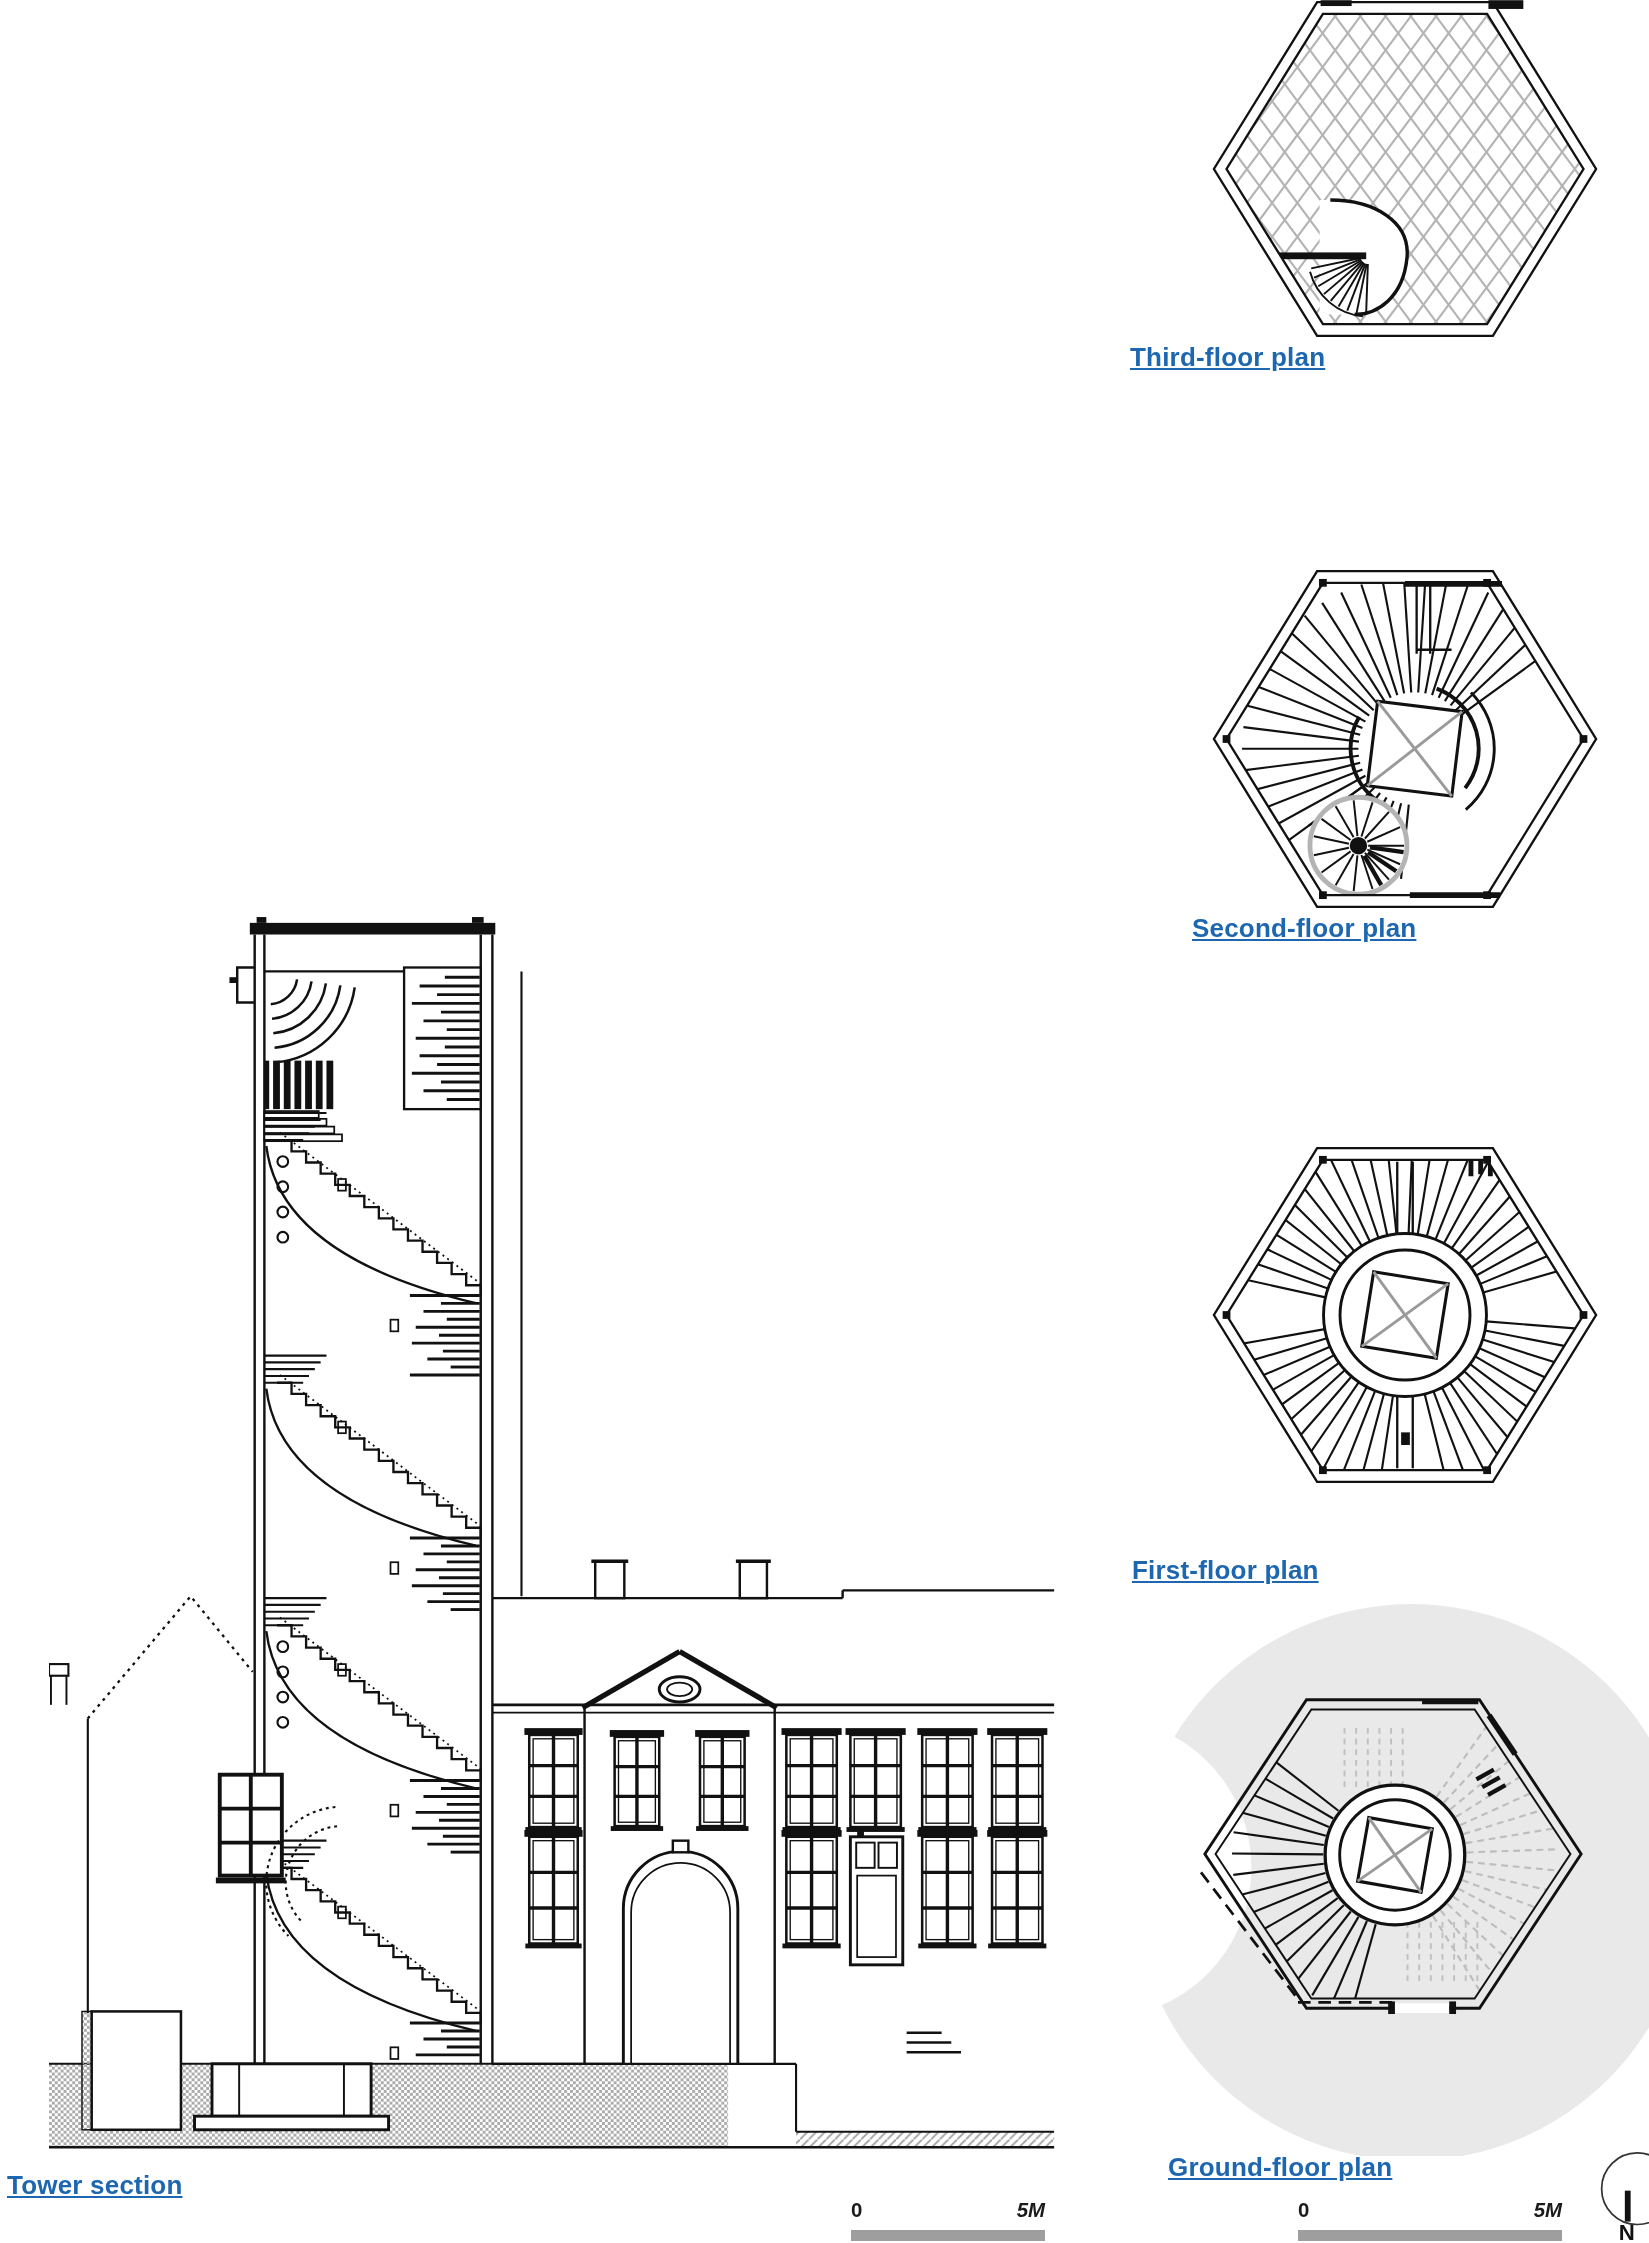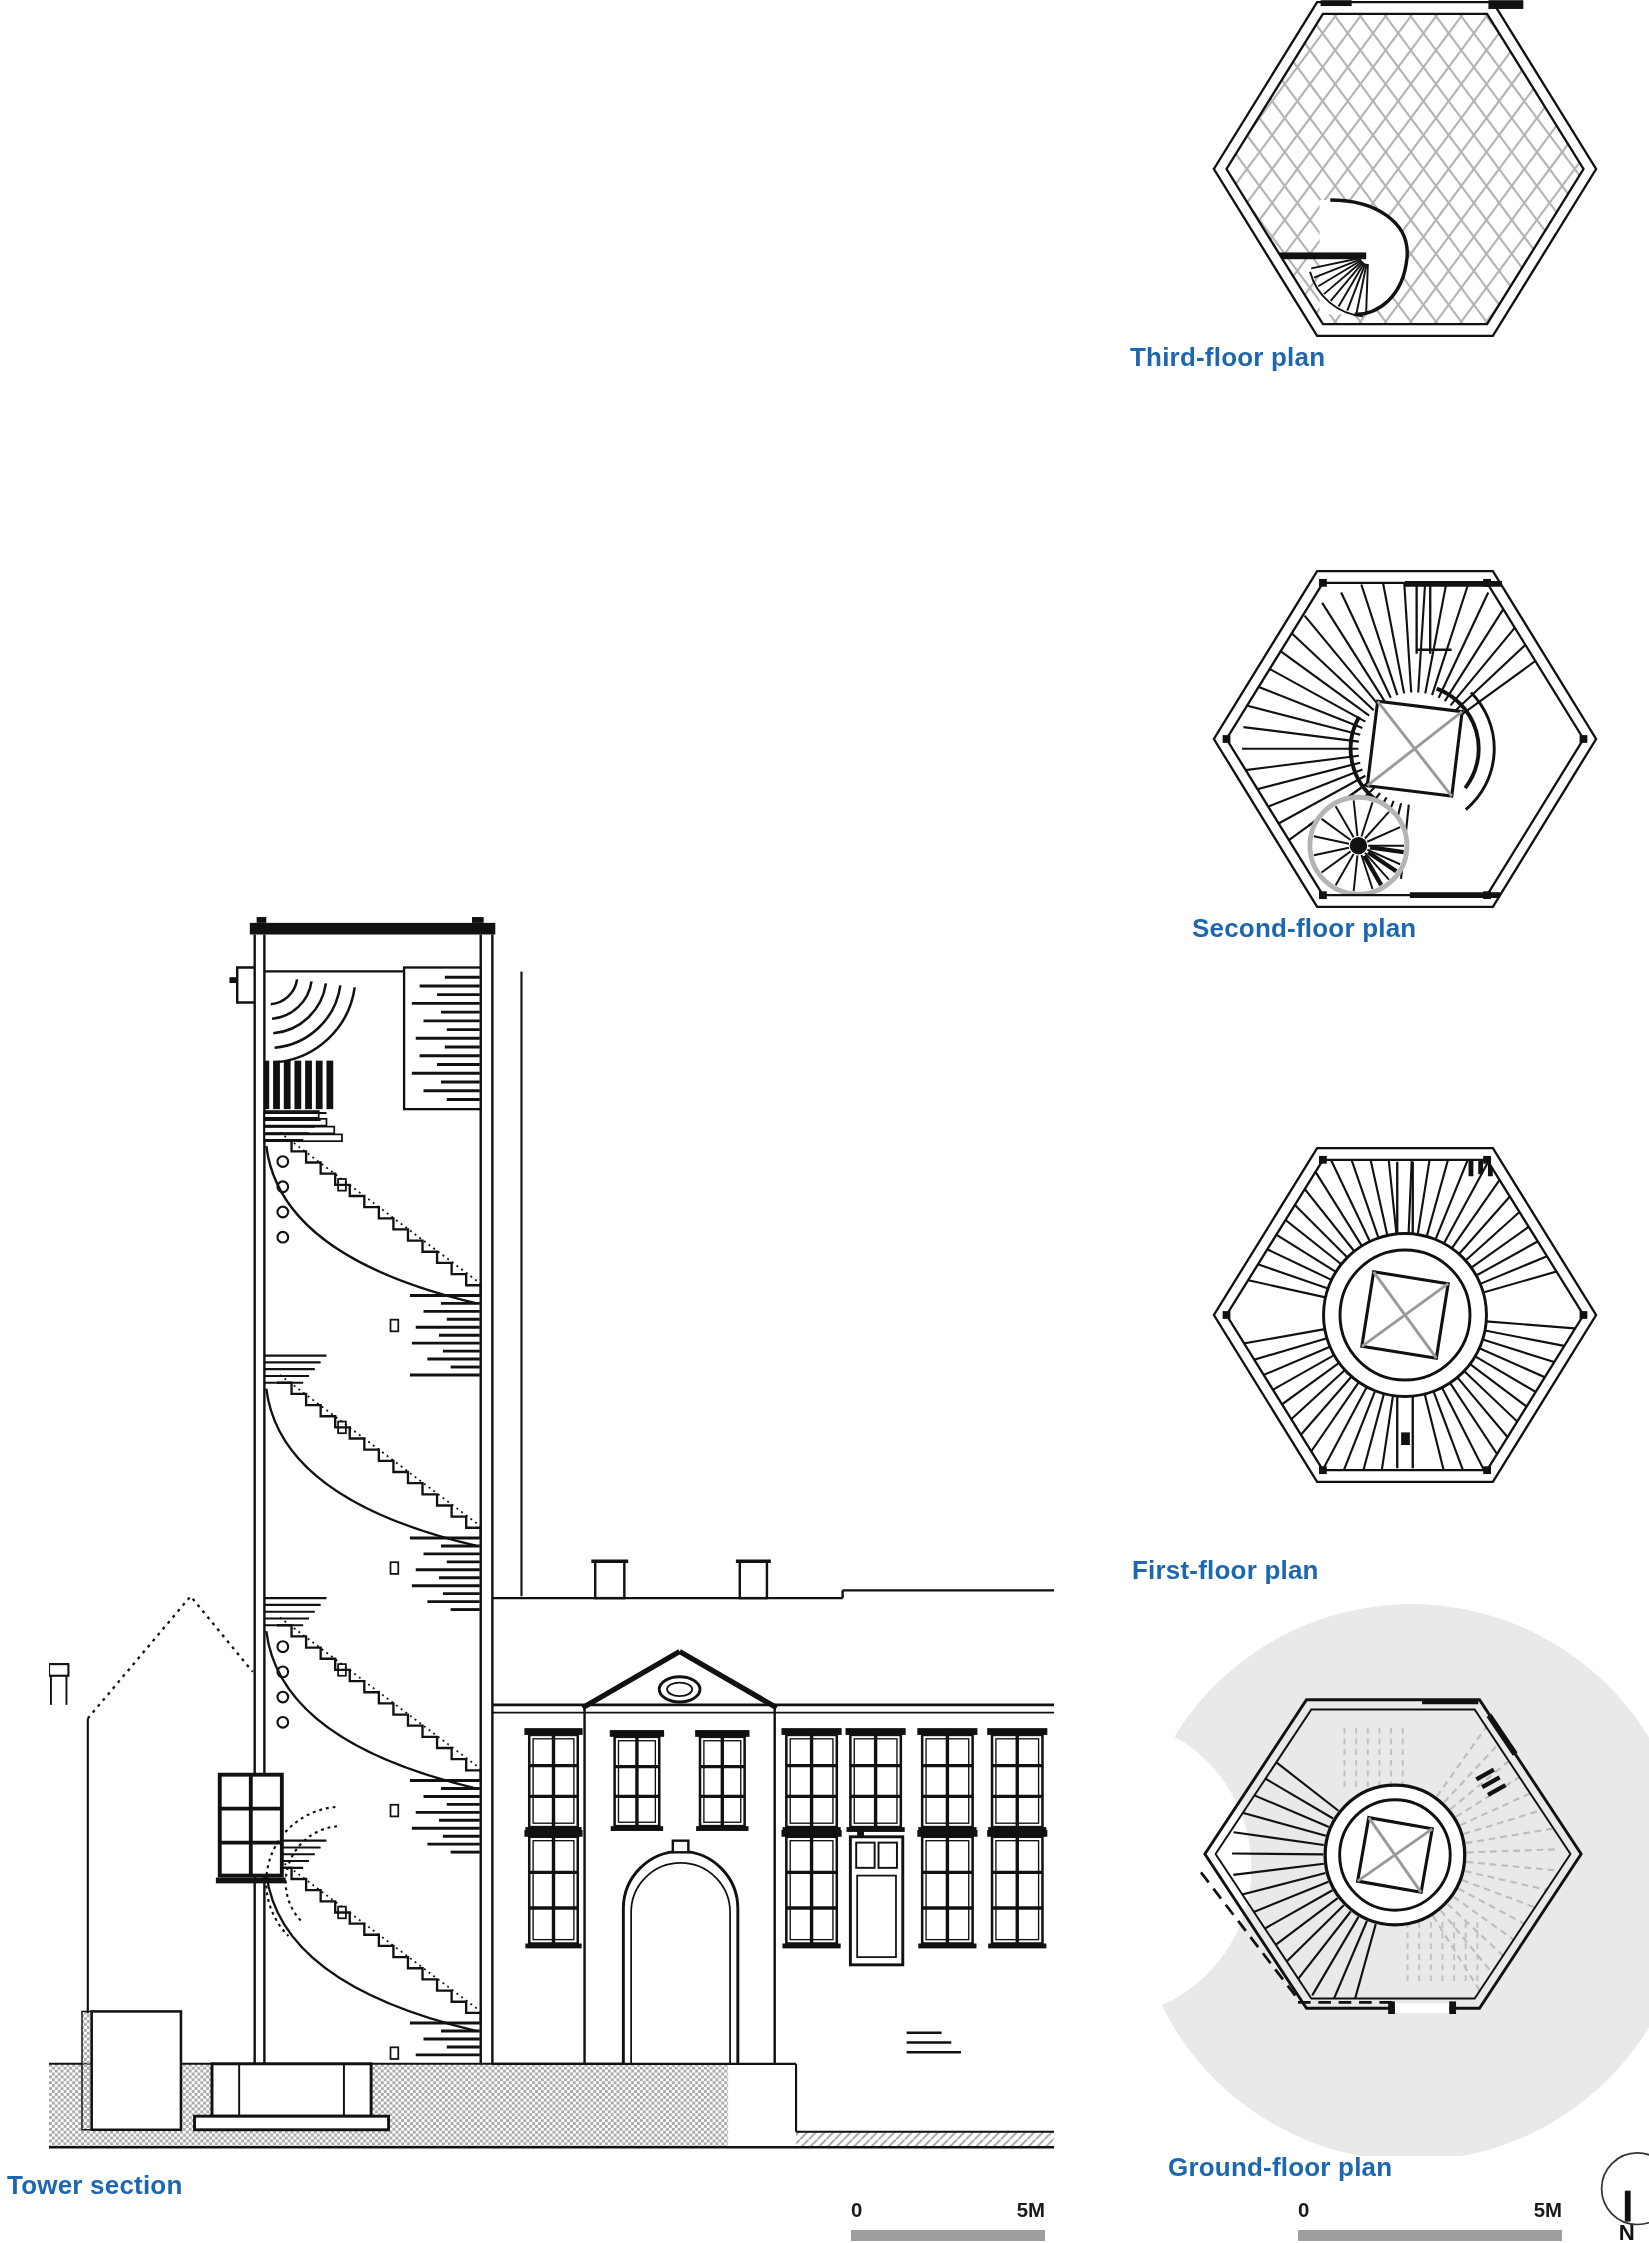--- a/index.html
+++ b/index.html
@@ -1,23 +1,23 @@
 <!DOCTYPE html>
 <html><head>
 <meta charset="utf-8">
 <style>
   html,body{margin:0;padding:0;background:#fff;}
   .sheet{position:relative;width:1650px;height:2244px;overflow:hidden;background:#ffffff;
          font-family:"Liberation Sans",sans-serif;}
   .fig{position:absolute;}
-  .plan-label{position:absolute;font-weight:bold;font-size:26px;letter-spacing:0.2px;color:#1d66b0;white-space:nowrap;}
+  .plan-label{position:absolute;font-weight:bold;font-size:26px;letter-spacing:0.2px;color:#1d66b0;white-space:nowrap;text-decoration:underline;}
   .scalebar{position:absolute;}
   .scalebar .nums{position:relative;height:25px;font-weight:bold;font-size:20.4px;color:#1a1a1a;}
   .scalebar .zero{position:absolute;left:0;top:0;}
-  .scalebar .five{position:absolute;right:0;top:0;}
+  .scalebar .five{position:absolute;right:0;top:0;font-style:italic;}
   .scalebar .bar{margin-top:5.8px;height:11.6px;background:#9e9e9e;}
   .north{position:absolute;left:1591px;top:2148px;width:58px;height:95px;}
   svg{display:block;}
 </style>
 </head>
 <body>
 
 <div class="sheet">
 
   <svg class="fig" id="tower" style="left:49px;top:917px" width="1009" height="1240" viewBox="0 0 1040 1278">

